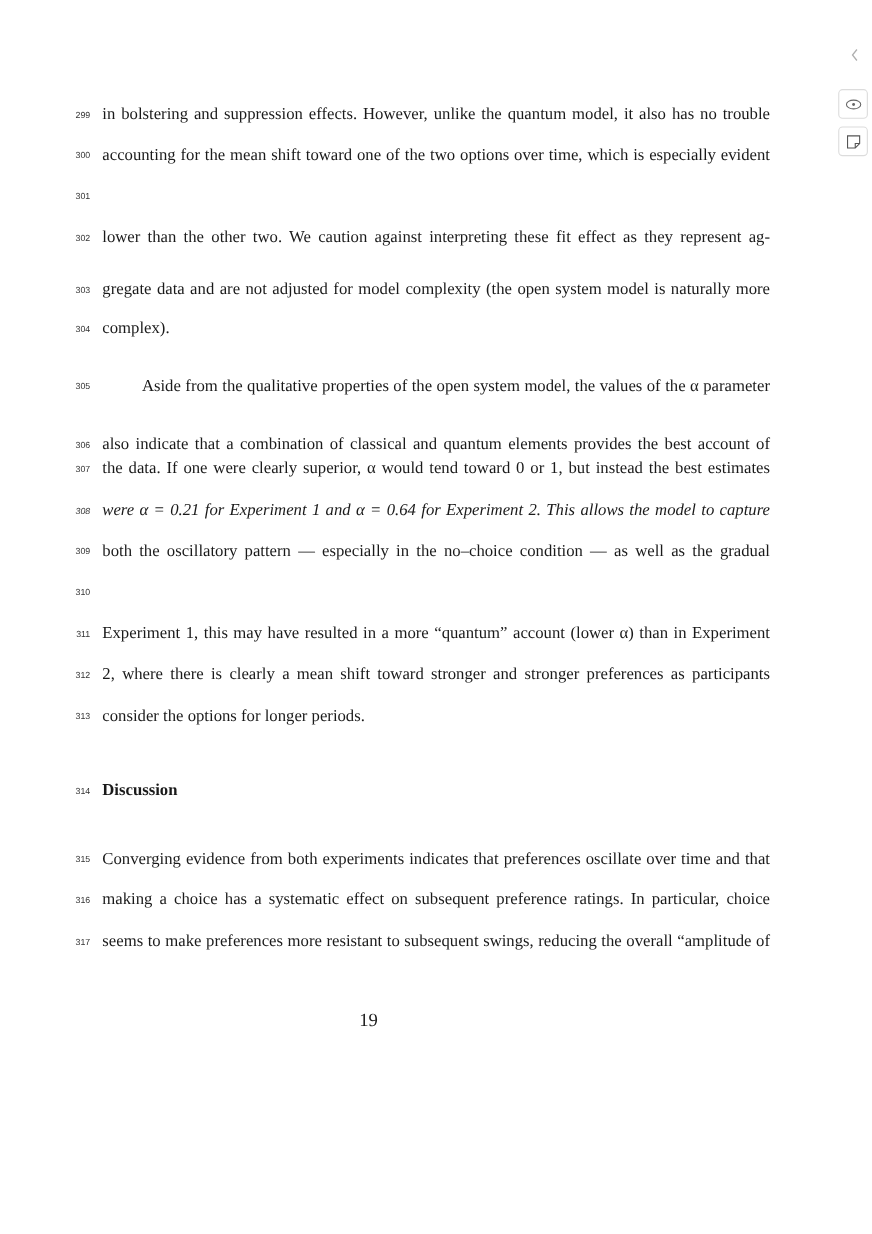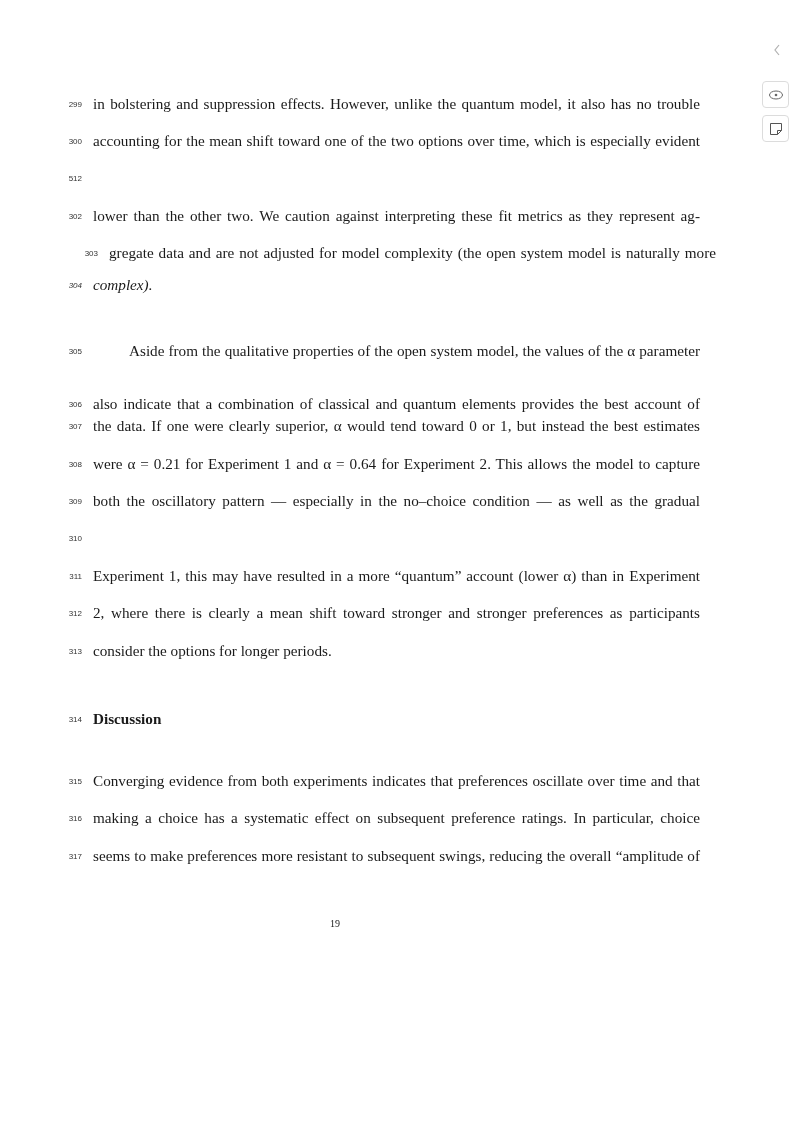--- a/index.html
+++ b/index.html
@@ -18,21 +18,21 @@
   .text {
     position: absolute; left: 93px; width: 607px;
     font-size: 15.2px; line-height: 20px; white-space: nowrap;
     text-align: justify; text-align-last: justify;
   }
   .text.last { text-align-last: left; }
   .text.indent { left: 129px; width: 571px; }
   .text.heading { font-weight: bold; text-align-last: left; }
   .page-number {
     position: absolute; top: 918px; left: 0; width: 670px; text-align: center;
-    font-size: 10px;
+    font-size: 17px;
   }
   .side-btn {
     position: absolute; left: 762px; width: 27px; height: 27px; box-sizing: border-box;
     border: 1px solid #dcdcdc; border-radius: 4px; background: #fff;
     display: flex; align-items: center; justify-content: center;
   }
   .collapse {
     position: absolute; left: 770px; top: 42px; width: 14px; height: 16px;
     display: flex; align-items: center; justify-content: center;
   }
@@ -63,48 +63,48 @@
 <div>
   <div class="line" style="top:94px;">
     <span class="lineno">299</span>
     <span class="text">in bolstering and suppression effects.  However, unlike the quantum model, it also has no trouble</span>
   </div>
   <div class="line" style="top:131px;">
     <span class="lineno">300</span>
     <span class="text">accounting for the mean shift toward one of the two options over time, which is especially evident</span>
   </div>
   <div class="line" style="top:168px;">
-    <span class="lineno">512</span>
+    <span class="lineno">301</span>
   </div>
   <div class="line" style="top:206px;">
     <span class="lineno">302</span>
-    <span class="text">lower than the other two.  We caution against interpreting these fit metrics as they represent ag-</span>
+    <span class="text">lower than the other two.  We caution against interpreting these fit effect as they represent ag-</span>
   </div>
-  <div class="line" style="top:243px;margin-left:16px;">
+  <div class="line" style="top:253px;">
     <span class="lineno">303</span>
     <span class="text">gregate data and are not adjusted for model complexity (the open system model is naturally more</span>
   </div>
-  <div class="line" style="top:275px;font-style:italic;">
+  <div class="line" style="top:289px;">
     <span class="lineno">304</span>
     <span class="text last">complex).</span>
   </div>
 
   <div class="line" style="top:341px;padding-left:42px;">
     <span class="lineno">305</span>
     <span class="text indent">Aside from the qualitative properties of the open system model, the values of the α parameter</span>
   </div>
   <div class="line" style="top:394px;">
     <span class="lineno">306</span>
     <span class="text">also indicate that a combination of classical and quantum elements provides the best account of</span>
   </div>
   <div class="line" style="top:416px;">
     <span class="lineno">307</span>
     <span class="text">the data.  If one were clearly superior, α would tend toward 0 or 1, but instead the best estimates</span>
   </div>
-  <div class="line" style="top:454px;">
+  <div class="line" style="top:454px;font-style:italic;">
     <span class="lineno">308</span>
     <span class="text">were α = 0.21 for Experiment 1 and α = 0.64 for Experiment 2. This allows the model to capture</span>
   </div>
   <div class="line" style="top:491px;">
     <span class="lineno">309</span>
     <span class="text">both the oscillatory pattern — especially in the no–choice condition — as well as the gradual</span>
   </div>
   <div class="line" style="top:528px;">
     <span class="lineno">310</span>
   </div>

